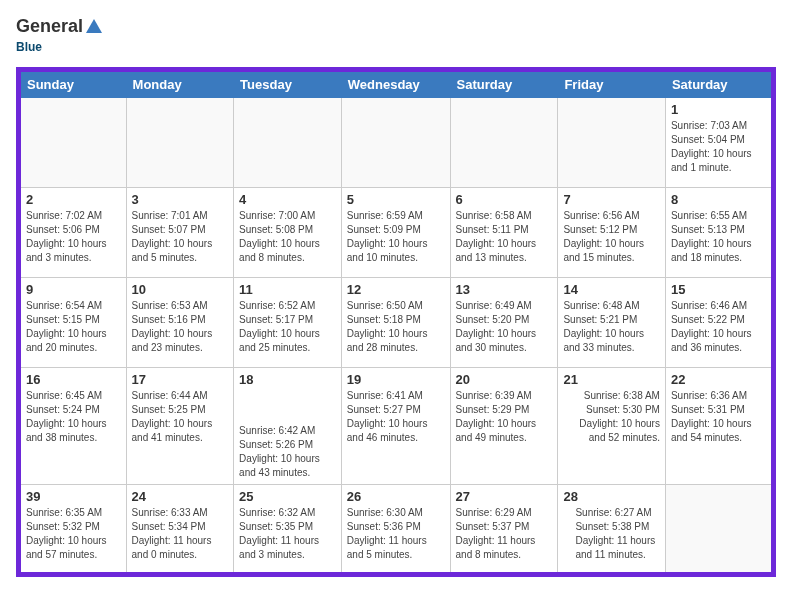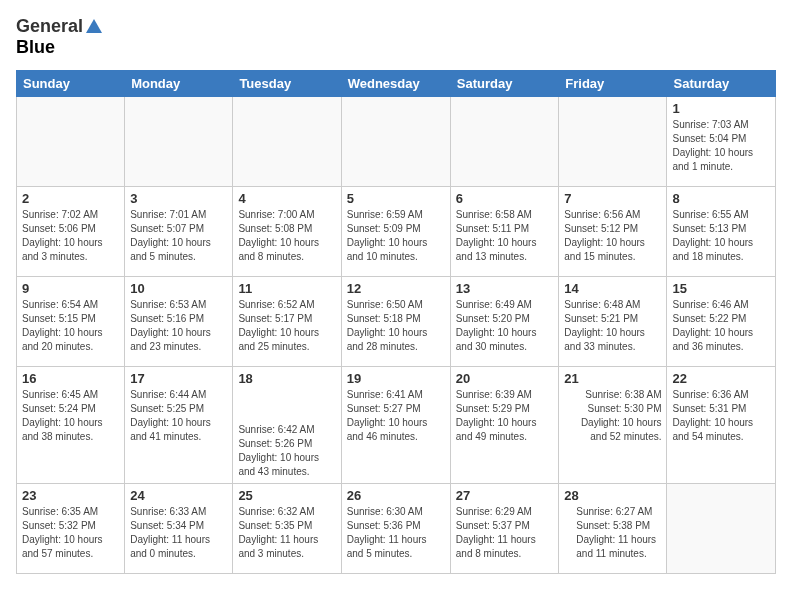--- a/index.html
+++ b/index.html
@@ -20,44 +20,44 @@
       display: flex;
       flex-direction: column;
       align-items: flex-start;
     }
     .logo-general {
       font-size: 18px;
       font-weight: bold;
       color: #333;
     }
     .logo-blue {
-      font-size: 18px;
+      font-size: 12px;
       font-weight: bold;
-      color: #000000;
+      color: #0c4a6e;
     }
     .logo-row {
       display: flex;
       align-items: center;
     }
     .title-block {
       text-align: right;
     }
     .month-title {
       font-size: 36px;
       color: #333;
       font-weight: normal;
     }
     .location-title {
       font-size: 15px;
       color: #555;
     }
     .calendar {
       width: 100%;
       border-collapse: collapse;
-      border: 1px solid #6d28d9;
+      border: 5px solid #6d28d9;
     }
     .calendar th {
       background-color: #3a7abf;
       color: #fff;
       text-align: left;
       padding: 5px 6px;
       font-size: 13px;
       border: 1px solid #3a7abf;
     }
     .calendar td {
@@ -281,21 +281,21 @@
         <td>
           <span class="day-number">22</span>
           <div class="day-info" style="white-space: pre-line;">Sunrise: 6:36 AM
 Sunset: 5:31 PM
 Daylight: 10 hours
 and 54 minutes.</div>
         </td>
       </tr>
       <tr>
         <td>
-          <span class="day-number">23</span>
+          <span class="day-number">39</span>
           <div class="day-info" style="white-space: pre-line;">Sunrise: 6:35 AM
 Sunset: 5:32 PM
 Daylight: 10 hours
 and 57 minutes.</div>
         </td>
         <td>
           <span class="day-number">24</span>
           <div class="day-info" style="white-space: pre-line;">Sunrise: 6:33 AM
 Sunset: 5:34 PM
 Daylight: 11 hours

